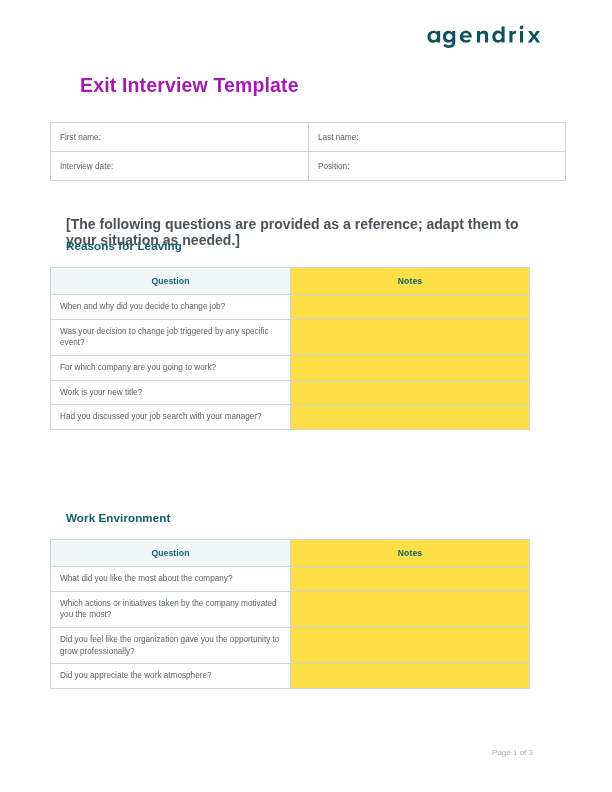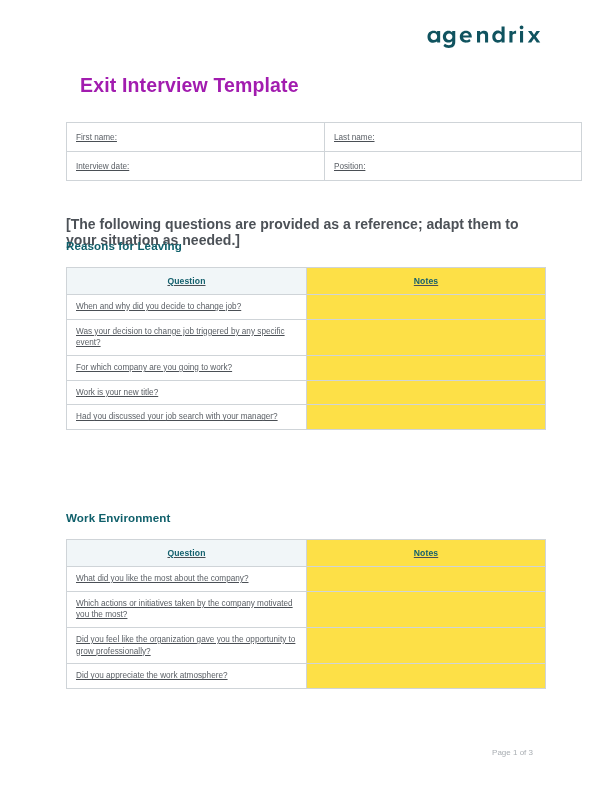--- a/index.html
+++ b/index.html
@@ -43,25 +43,24 @@
     font-size: 19.5px;
     font-weight: bold;
     color: #a21caf;
     letter-spacing: 0.15px;
     margin: 0;
   }
 
   
   .doc-table {
     position: absolute;
-    left: 66px;
+    left: 50px;
     width: 477px;
     border-collapse: collapse;
     table-layout: fixed;
-    text-decoration: underline;
   }
   .doc-table td, .doc-table th {
     border: 1px solid #cfd4d8;
     padding: 0;
     vertical-align: middle;
   }
 
   
   #info-table {
     top: 122px;

